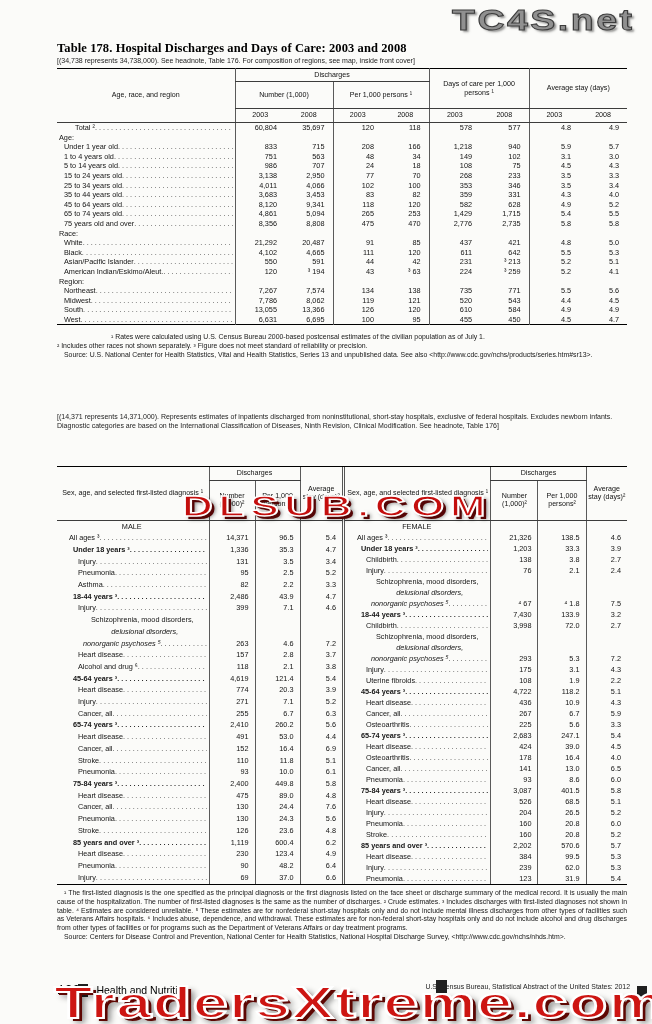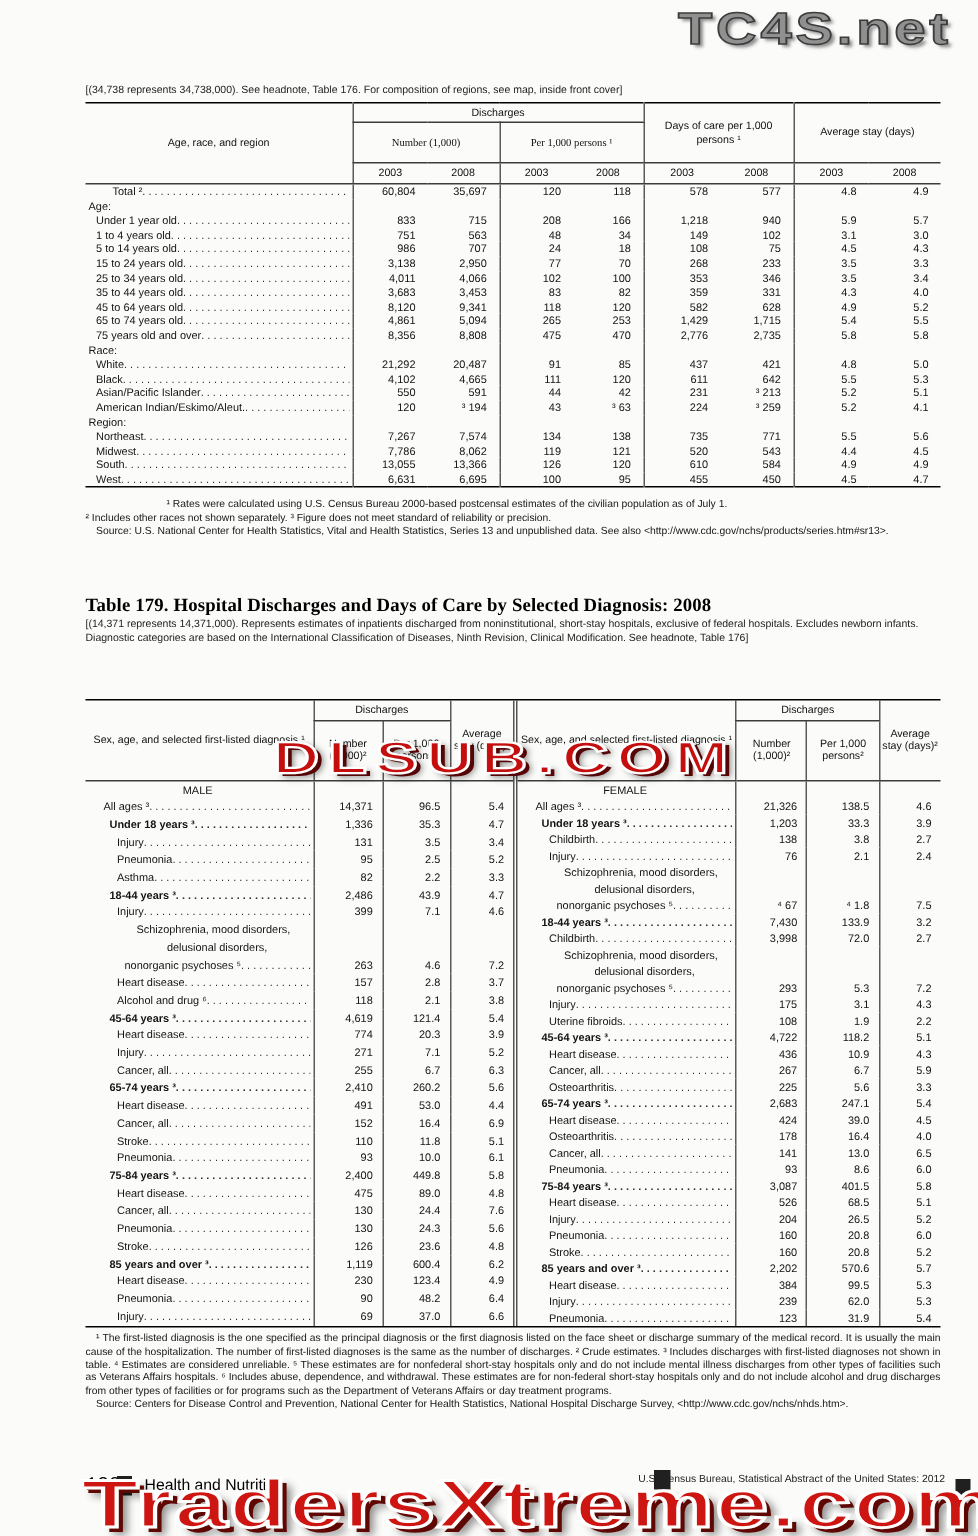--- a/index.html
+++ b/index.html
@@ -12,21 +12,21 @@
   font-size:12.5px;letter-spacing:.1px;color:#000;}
 .headnote{font-size:7px;line-height:9.3px;color:#1c1c1c;}
 table.tbl{border-collapse:collapse;table-layout:fixed;}
 .tbl th{font-weight:normal;font-size:7.1px;line-height:8.4px;text-align:center;
   vertical-align:middle;padding:1px 1px;color:#111;}
 .tbl td{vertical-align:bottom;font-size:7.3px;padding:0;color:#141414;}
 .bl{border-left:1px solid #5a5a5a;}
 .bb{border-bottom:1px solid #3c3c3c;}
 .t178{width:570px;border-top:1.6px solid #000;border-bottom:1.6px solid #000;}
 .t178 tr.hr1 th{height:13px;}
-.t178 tr.hr2 th{height:27px;font-family:Liberation Serif, serif;}
+.t178 tr.hr2 th{height:27px;}
 .t178 tr.hr3 th{height:14px;}
 .t178 tbody td{line-height:9.6px;}
 td.v{text-align:right;padding-right:8px;white-space:nowrap;overflow:hidden;}
 .t179x td.v{padding-right:6px;}
 .b{font-weight:normal;}
 td.stub{overflow:hidden;padding-right:2px;}
 .lf{display:flex;align-items:baseline;}
 .lf .txt{white-space:nowrap;}
 .dots{flex:1 1 4px;min-width:4px;overflow:hidden;white-space:nowrap;color:#2e2e2e;}
 .dots::before{content:" . . . . . . . . . . . . . . . . . . . . . . . . . . . . . . . . . . . . . . . . . . . . . . . . . . . . . . . . . . . . . . . .";}
@@ -38,21 +38,21 @@
 .t179x{width:285px;}
 .t179x.tR{width:282px;}
 .t179x tr.hr1 th{height:13px;}
 .t179x tr.hr2 th{height:40px;text-align:center;}
 .tL tbody td{line-height:11.7px;}
 .tR tbody td{line-height:11px;}
 .t179x td.lv9{text-align:center;}
 .t179x td.lv3{padding-left:12px;}
 .t179x td.lv1{padding-left:16px;font-weight:bold;}
 .t179x td.lv2{padding-left:21px;text-align:center;}
-.t179x .cont{padding-left:5px;}
+.t179x .cont{padding-left:5px;font-style:italic;}
 .fn{font-size:6.9px;line-height:8.8px;color:#161616;text-align:justify;}
 .fn.c1{text-indent:54px;text-align:left;}
 .fn.ind{text-indent:7px;}
 .footer-num{font-size:13px;color:#000;font-family:Liberation Mono, monospace;}
 .footer-chap{font-size:10.5px;margin-left:16px;color:#000;}
 .census{font-size:6.9px;color:#222;text-align:right;}
 .wm{position:absolute;font-weight:bold;white-space:nowrap;pointer-events:none;transform-origin:left top;}
 .wm-top{left:452px;top:3px;font-size:30px;letter-spacing:2px;color:#909090;
   -webkit-text-stroke:1px #3c3c3c;text-shadow:2px 2px 2px rgba(40,40,40,.5);
   transform:scaleX(1.25);z-index:31;}
@@ -64,20 +64,21 @@
   transform:scaleX(1.40);z-index:32;}
 .art{position:absolute;background:#202020;z-index:30;}
 </style>
 </head>
 <body>
 
 <div class="page">
 
   <div class="wm wm-top">TC4S.net</div>
 
+  <h1 class="abs serif-title" style="top:41px;left:57px;width:570px;">Table 178. Hospital Discharges and Days of Care: 2003 and 2008</h1>
   <p class="abs headnote" style="top:56px;left:57px;width:570px;">[(34,738 represents 34,738,000). See headnote, Table 176. For composition of regions, see map, inside front cover]</p>
 
   <table class="abs tbl t178" style="top:68px;left:57px;">
     <colgroup>
       <col style="width:178px">
       <col style="width:50px">
         <col style="width:48px">
       <col style="width:49px">
         <col style="width:47px">
       <col style="width:51px">
@@ -431,21 +432,20 @@
         </tr>
       </tbody>
   </table>
 
   <div class="abs" style="top:333px;left:57px;width:570px;">
     <p class="fn c1">¹ Rates were calculated using U.S. Census Bureau 2000-based postcensal estimates of the civilian population as of July 1.</p>
     <p class="fn">² Includes other races not shown separately. ³ Figure does not meet standard of reliability or precision.</p>
     <p class="fn ind">Source: U.S. National Center for Health Statistics, Vital and Health Statistics, Series 13 and unpublished data. See also &lt;http://www.cdc.gov/nchs/products/series.htm#sr13&gt;.</p>
   </div>
 
-  <h1 class="abs serif-title" style="top:396px;left:57px;width:570px;">Table 179. Hospital Discharges and Days of Care by Selected Diagnosis: 2008</h1>
   <p class="abs headnote" style="top:412px;left:57px;width:570px;">[(14,371 represents 14,371,000). Represents estimates of inpatients discharged from noninstitutional, short-stay hospitals, exclusive of federal hospitals. Excludes newborn infants. Diagnostic categories are based on the International Classification of Diseases, Ninth Revision, Clinical Modification. See headnote, Table 176]</p>
 
   <div class="abs twrap" style="top:466px;left:57px;">
     <table class="tbl t179x tL">
       <colgroup>
         <col style="width:152px">
           <col style="width:46px">
           <col style="width:45px">
           <col style="width:42px">
       </colgroup>

